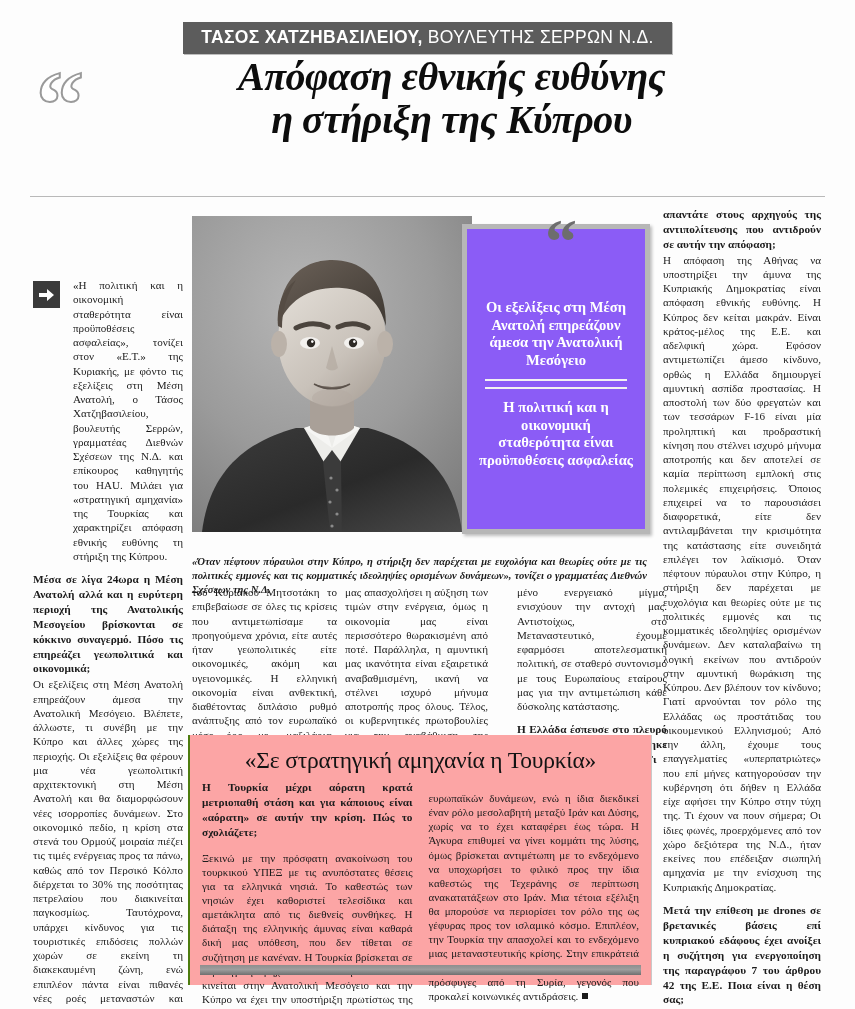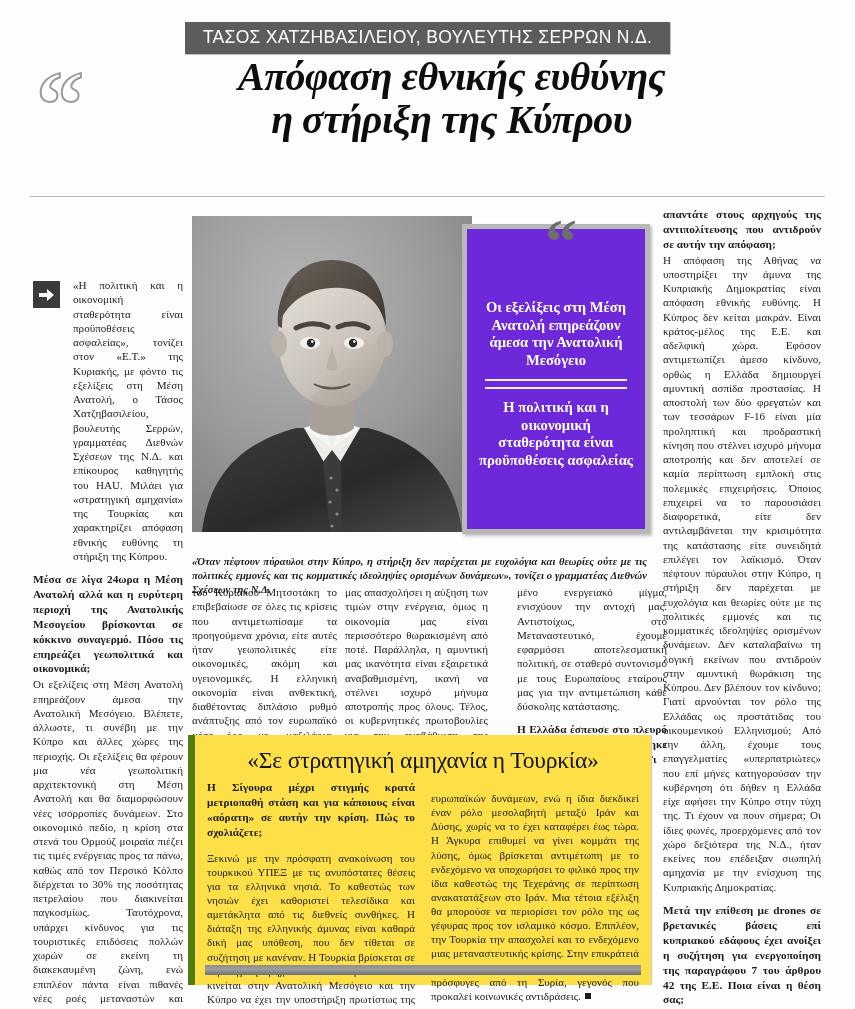--- a/index.html
+++ b/index.html
@@ -34,21 +34,21 @@
   .kicker {
     background: #5c5c5c;
     color: #fff;
     padding: 5px 18px 6px 18px;
     font-family: "Liberation Sans", sans-serif;
     font-size: 17.5px;
     letter-spacing: .3px;
     white-space: nowrap;
     box-shadow: 1px 1px 0 rgba(0,0,0,.25);
   }
-  .kicker .k-bold { font-weight: normal; text-align: center; }
+  .kicker .k-bold { font-weight: bold; text-align: center; }
   .kicker .k-light { font-weight: normal; margin-top: 16px; }
 
   
   .headline-block {
     position: absolute;
     top: 55px;
     left: 0; right: 0;
     text-align: center;
   }
   .headline {
@@ -172,21 +172,21 @@
     top: 224px;
     left: 462px;
     width: 188px;
     height: 310px;
     background: #b7b7b7;
     padding: 5px;
     box-sizing: border-box;
     box-shadow: 2px 2px 3px rgba(0,0,0,.25);
   }
   .quotebox {
-    background: #6d28d9;
+    background: #8b5cf6;
     width: 100%;
     height: 100%;
     box-sizing: border-box;
     padding: 20px 12px 10px 12px;
     display: flex;
     flex-direction: column;
     justify-content: center;
     gap: 0;
   }
   .qb-item {
@@ -231,22 +231,22 @@
     font-weight: bold;
   }
 
   
   .bottombox {
     position: absolute;
     top: 735px;
     left: 188px;
     width: 464px;
     height: 250px;
-    background: #fde047;
-    border-left: 7px solid #4d7c0f;
+    background: #fca5a5;
+    border-left: 2px solid #4d7c0f;
     border-right: 1px solid #c9c9c9;
     box-sizing: border-box;
   }
   .bottombox-title {
     text-align: center;
     font-size: 23.5px;
     font-weight: normal;
     color: #131313;
     padding: 12px 6px 4px 6px;
     font-family: "Liberation Serif", "DejaVu Serif", serif;
@@ -413,21 +413,21 @@
     <span class="q" style="margin-top:0">απαντάτε στους αρχηγούς της αντιπολίτευσης που αντιδρούν σε αυτήν την απόφαση;</span>
     <p>Η απόφαση της Αθήνας να υποστηρίξει την άμυνα της Κυπριακής Δημοκρατίας είναι απόφαση εθνικής ευθύνης. Η Κύπρος δεν κείται μακράν. Είναι κράτος-μέλος της Ε.Ε. και αδελφική χώρα. Εφόσον αντιμετωπίζει άμεσο κίνδυνο, ορθώς η Ελλάδα δημιουργεί αμυντική ασπίδα προστασίας. Η αποστολή των δύο φρεγατών και των τεσσάρων F-16 είναι μία προληπτική και προδραστική κίνηση που στέλνει ισχυρό μήνυμα αποτροπής και δεν αποτελεί σε καμία περίπτωση εμπλοκή στις πολεμικές επιχειρήσεις. Όποιος επιχειρεί να το παρουσιάσει διαφορετικά, είτε δεν αντιλαμβάνεται την κρισιμότητα της κατάστασης είτε συνειδητά επιλέγει τον λαϊκισμό. Όταν πέφτουν πύραυλοι στην Κύπρο, η στήριξη δεν παρέχεται με ευχολόγια και θεωρίες ούτε με τις πολιτικές εμμονές και τις κομματικές ιδεοληψίες ορισμένων δυνάμεων. Δεν καταλαβαίνω τη λογική εκείνων που αντιδρούν στην αμυντική θωράκιση της Κύπρου. Δεν βλέπουν τον κίνδυνο; Γιατί αρνούνται τον ρόλο της Ελλάδας ως προστάτιδας του οικουμενικού Ελληνισμού; Από την άλλη, έχουμε τους επαγγελματίες «υπερπατριώτες» που επί μήνες κατηγορούσαν την κυβέρνηση ότι δήθεν η Ελλάδα είχε αφήσει την Κύπρο στην τύχη της. Τι έχουν να πουν σήμερα; Οι ίδιες φωνές, προερχόμενες από τον χώρο δεξιότερα της Ν.Δ., ήταν εκείνες που επέδειξαν σιωπηλή αμηχανία με την ενίσχυση της Κυπριακής Δημοκρατίας.</p>
     <span class="q">Μετά την επίθεση με drones σε βρετανικές βάσεις επί κυπριακού εδάφους έχει ανοίξει η συζήτηση για ενεργοποίηση της παραγράφου 7 του άρθρου 42 της Ε.Ε. Ποια είναι η θέση σας;</span>
     <p></p>
   </div>
 
   <div class="bottombox">
     <div class="bottombox-title">«Σε στρατηγική αμηχανία η Τουρκία»</div>
     <div class="bottombox-cols">
       <div class="bcol">
-        <span class="q" style="margin-top:0">Η Σίγουρα μέχρι στιγμής κρατά μετριοπαθή στάση και για κάποιους είναι «αόρατη» σε αυτήν την κρίση. Πώς το σχολιάζετε;</span>
+        <span class="q" style="margin-top:0">Η Τουρκία μέχρι αόρατη κρατά μετριοπαθή στάση και για κάποιους είναι «αόρατη» σε αυτήν την κρίση. Πώς το σχολιάζετε;</span>
         <p>Ξεκινώ με την πρόσφατη ανακοίνωση του τουρκικού ΥΠΕΞ με τις ανυπόστατες θέσεις για τα ελληνικά νησιά. Το καθεστώς των νησιών έχει καθοριστεί τελεσίδικα και αμετάκλητα από τις διεθνείς συνθήκες. Η διάταξη της ελληνικής άμυνας είναι καθαρά δική μας υπόθεση, που δεν τίθεται σε συζήτηση με κανέναν. Η Τουρκία βρίσκεται σε στρατηγική αμηχανία. Βλέπει την Ελλάδα να κινείται στην Ανατολική Μεσόγειο και την Κύπρο να έχει την υποστήριξη πρωτίστως της Ελλάδας, όπως και άλλων</p>
       </div>
       <div class="bcol">
         <p><span>ευρωπαϊκών δυνάμεων, ενώ η ίδια διεκδικεί έναν ρόλο μεσολαβητή μεταξύ Ιράν και Δύσης, χωρίς να το έχει καταφέρει έως τώρα. Η Άγκυρα επιθυμεί να γίνει κομμάτι της λύσης, όμως βρίσκεται αντιμέτωπη με το ενδεχόμενο να υποχωρήσει το φιλικό προς την ίδια καθεστώς της Τεχεράνης σε περίπτωση ανακατατάξεων στο Ιράν. Μια τέτοια εξέλιξη θα μπορούσε να περιορίσει τον ρόλο της ως γέφυρας προς τον ισλαμικό κόσμο. Επιπλέον, την Τουρκία την απασχολεί και το ενδεχόμενο μιας μεταναστευτικής κρίσης. Στην επικράτειά της φιλοξενούνται ήδη εκατομμύρια πρόσφυγες από τη Συρία, γεγονός που προκαλεί κοινωνικές αντιδράσεις.</span><span class="endmark"></span></p>
       </div>
     </div>
     <div class="bottombox-bar"></div>
   </div>
 
 </div>

